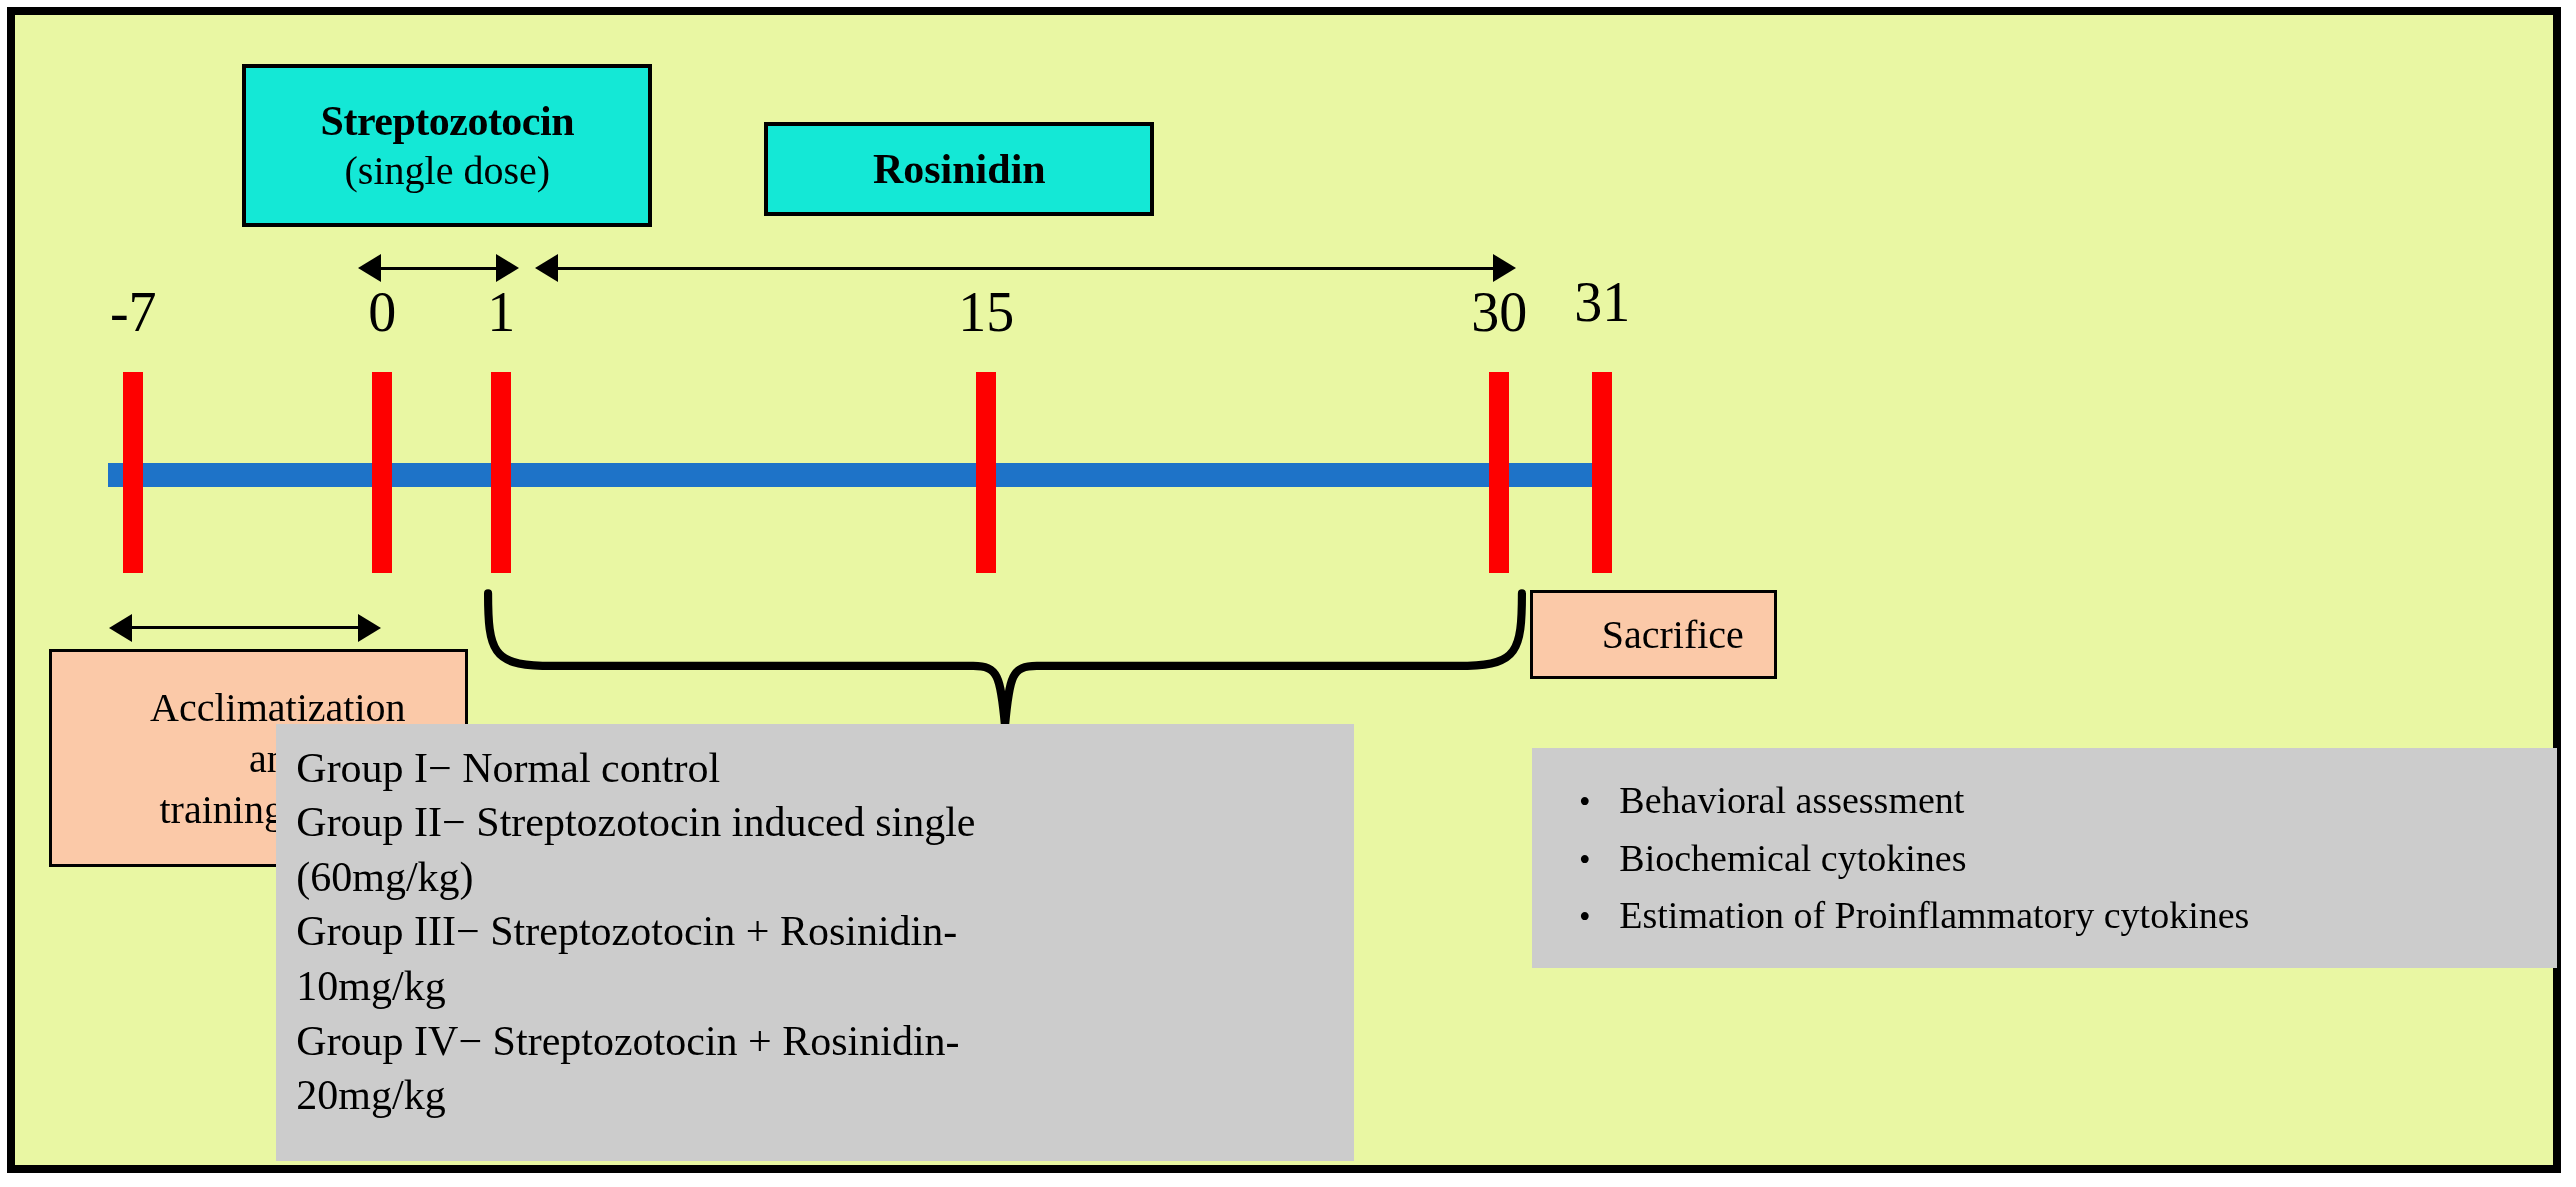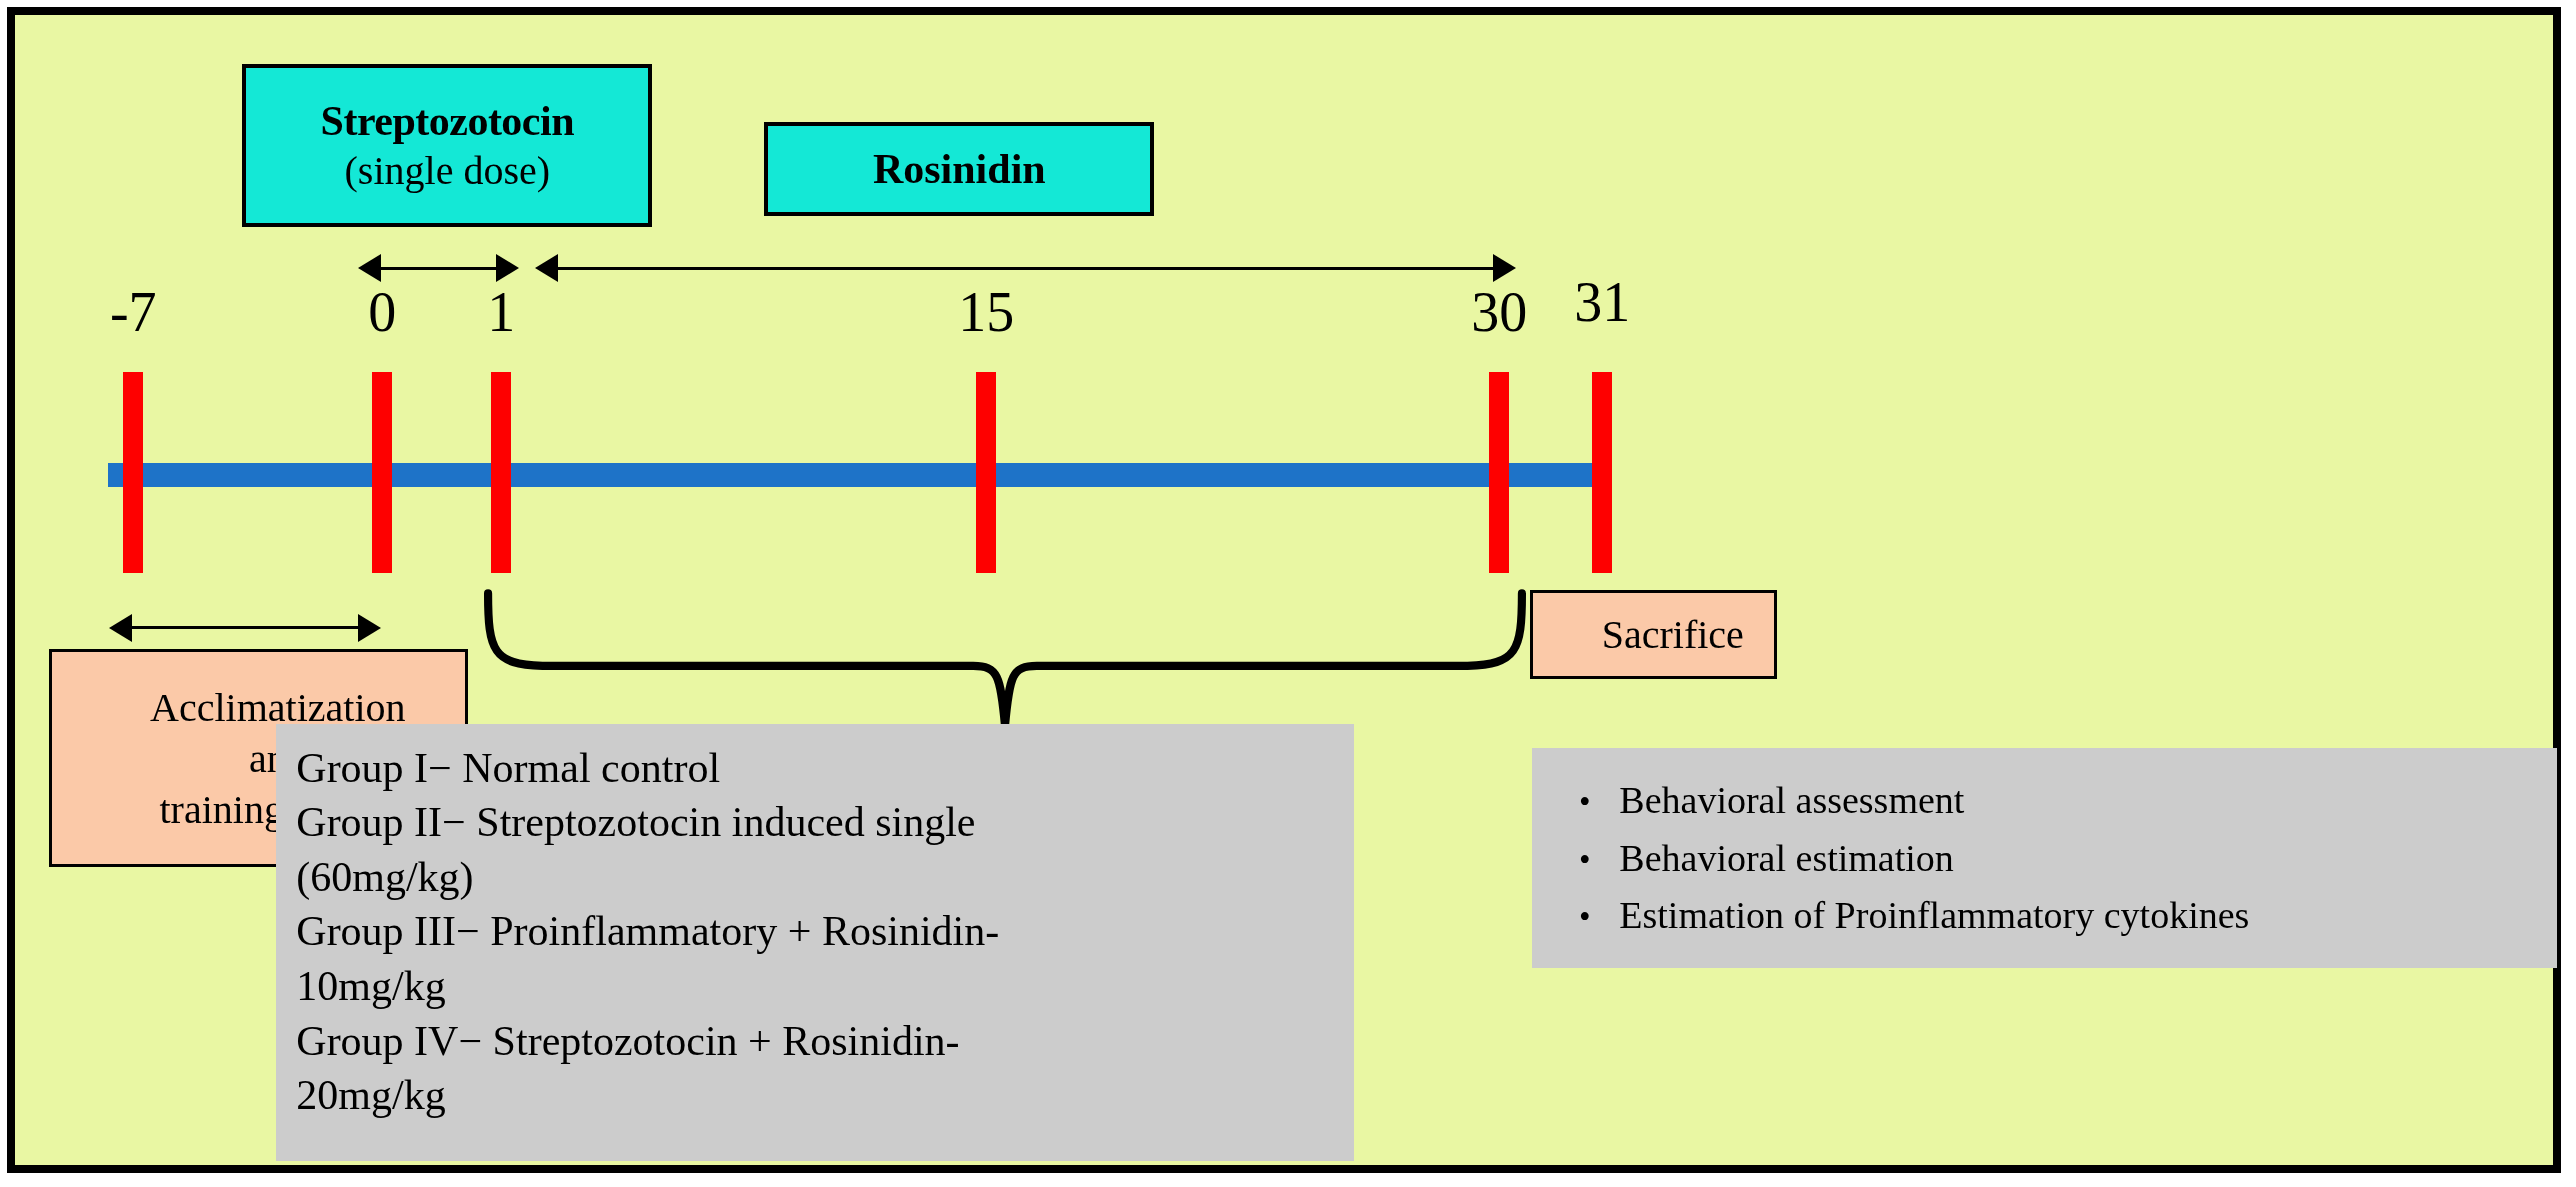--- a/index.html
+++ b/index.html
@@ -251,34 +251,34 @@
                C 572,86 575,96 580,152
                C 585,96 588,86 615,86
                L 1090,86
                C 1144,84 1150,70 1150,6" fill="none" stroke="#000000" stroke-width="9" stroke-linecap="round"></path>
     </svg>
 
     <div class="grey-box" id="groups-box">
       <div class="group-line">Group I− Normal control</div>
       <div class="group-line">Group II− Streptozotocin induced single</div>
       <div class="group-line">(60mg/kg)</div>
-      <div class="group-line">Group III− Proinflammatory + Rosinidin-</div>
+      <div class="group-line">Group III− Streptozotocin + Rosinidin-</div>
       <div class="group-line">10mg/kg</div>
       <div class="group-line">Group IV− Streptozotocin + Rosinidin-</div>
       <div class="group-line">20mg/kg</div>
     </div>
 
     <div class="grey-box" id="assess-box">
       <div class="assess-item">
         <span class="assess-bullet">•</span>
         <span>Behavioral assessment</span>
       </div>
       <div class="assess-item">
         <span class="assess-bullet">•</span>
-        <span>Behavioral estimation</span>
+        <span>Biochemical cytokines</span>
       </div>
       <div class="assess-item">
         <span class="assess-bullet">•</span>
         <span>Estimation of Proinflammatory cytokines</span>
       </div>
     </div>
 
   </div>
 </div>
 

